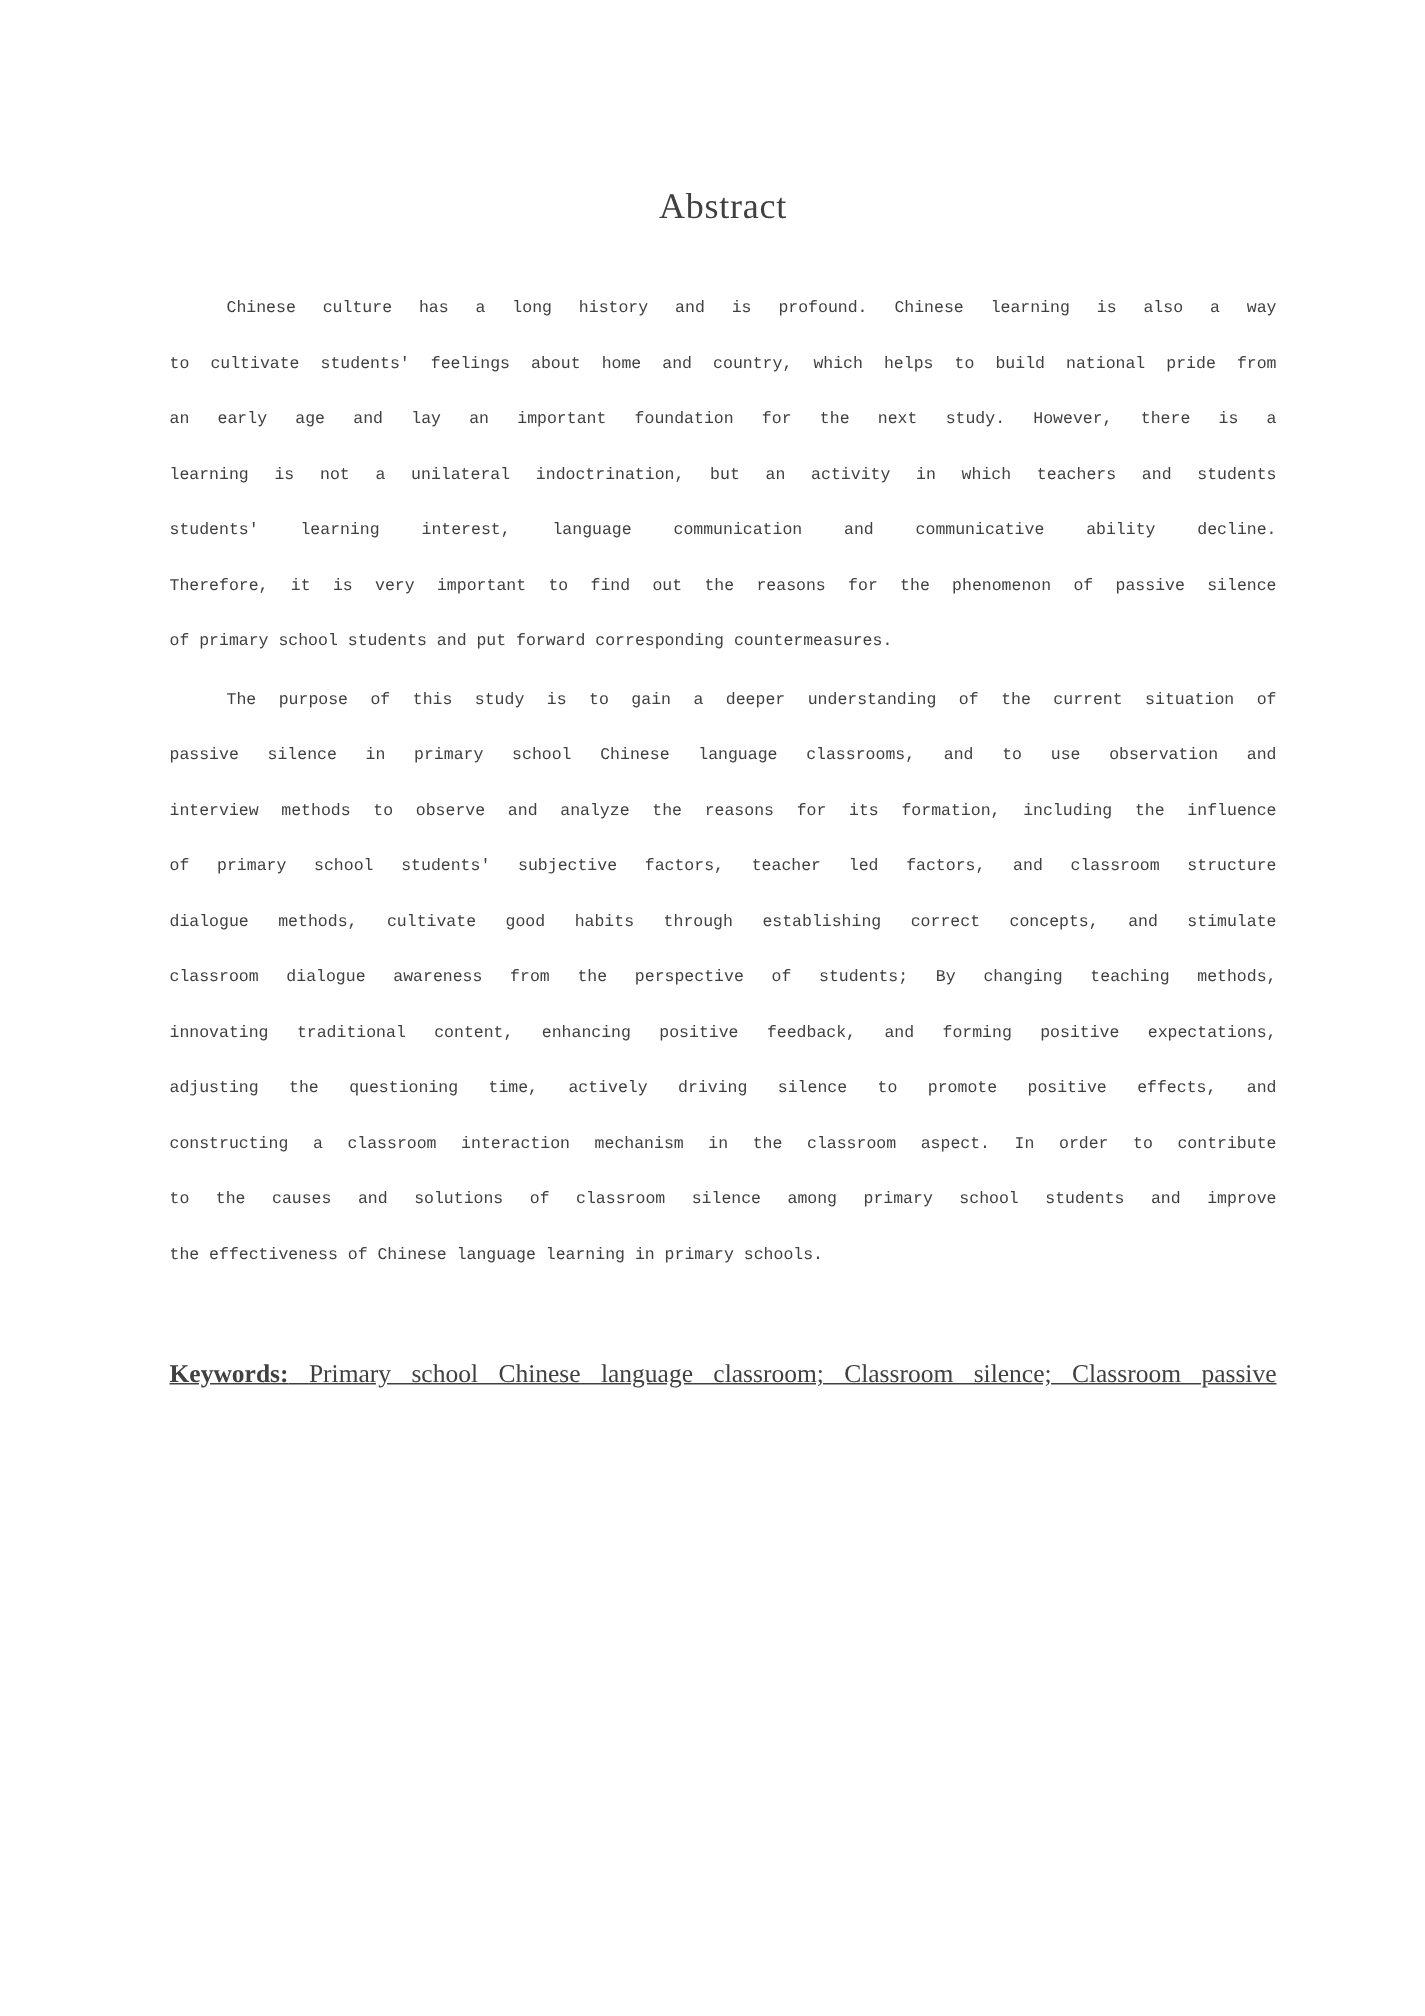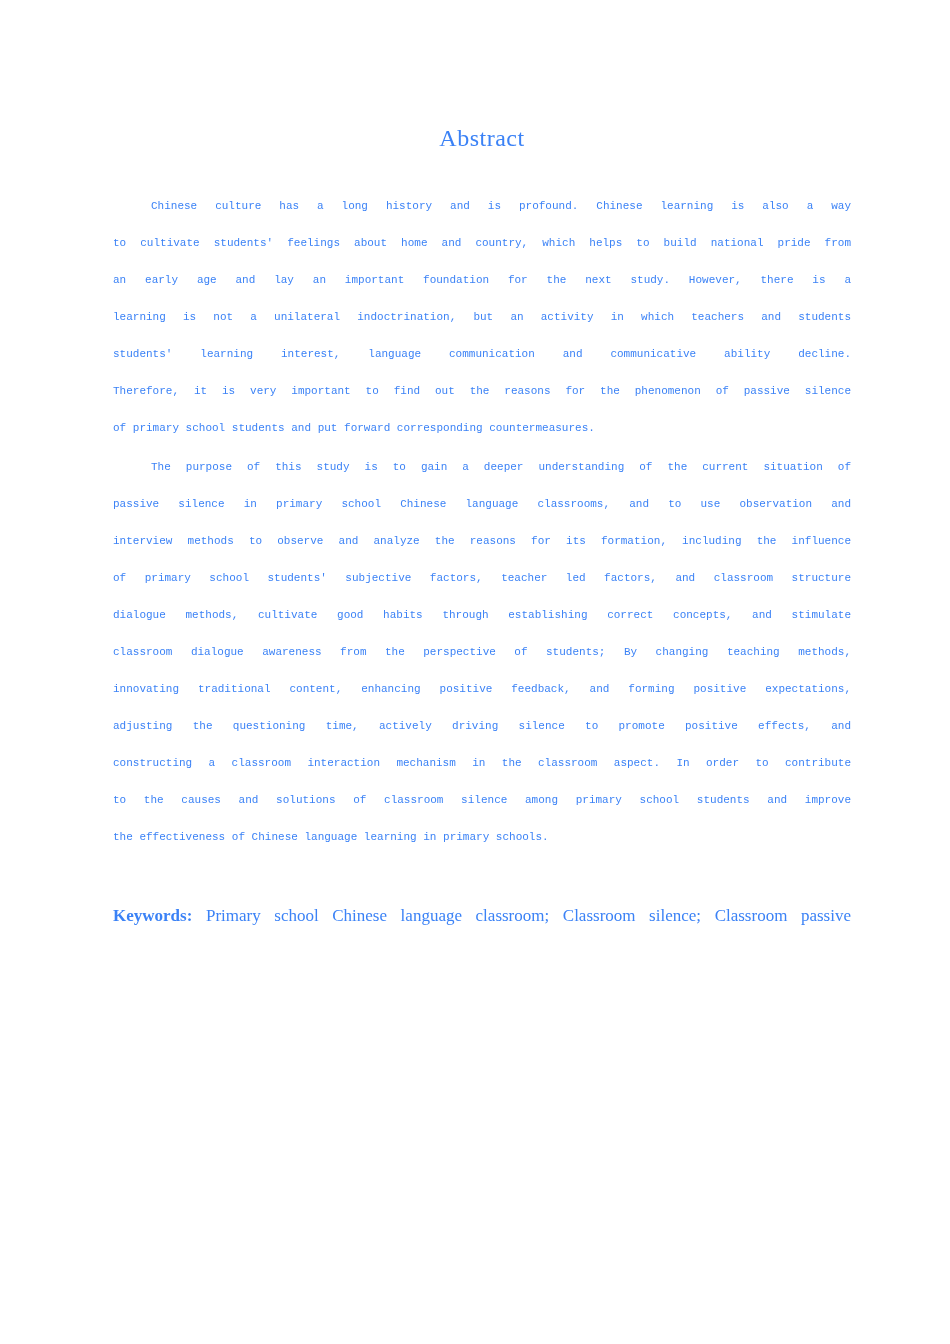--- a/index.html
+++ b/index.html
@@ -5,21 +5,21 @@
   html, body {
     margin: 0;
     padding: 0;
     background: #ffffff;
   }
   .page {
     position: relative;
     width: 950px;
     height: 942px;
     background: #ffffff;
-    color: #3b82f6;
+    color: #404040;
     font-family: "Liberation Serif", "DejaVu Serif", serif;
     overflow: hidden;
   }
   .content {
     position: absolute;
     left: 113px;
     top: 0;
     width: 738px;
   }
   .doc-title {
@@ -46,20 +46,21 @@
   .line.first {
     text-indent: 38px;
   }
   .line.last {
     text-align-last: left;
   }
   .keywords {
     margin-top: 41px;
     font-size: 17px;
     line-height: 37px;
+    text-decoration: underline;
   }
   .keywords .kw-label {
     font-weight: bold;
   }
   .page-footer {
     position: absolute;
     left: 0;
     top: 1250px;
     width: 100%;
     text-align: right;

